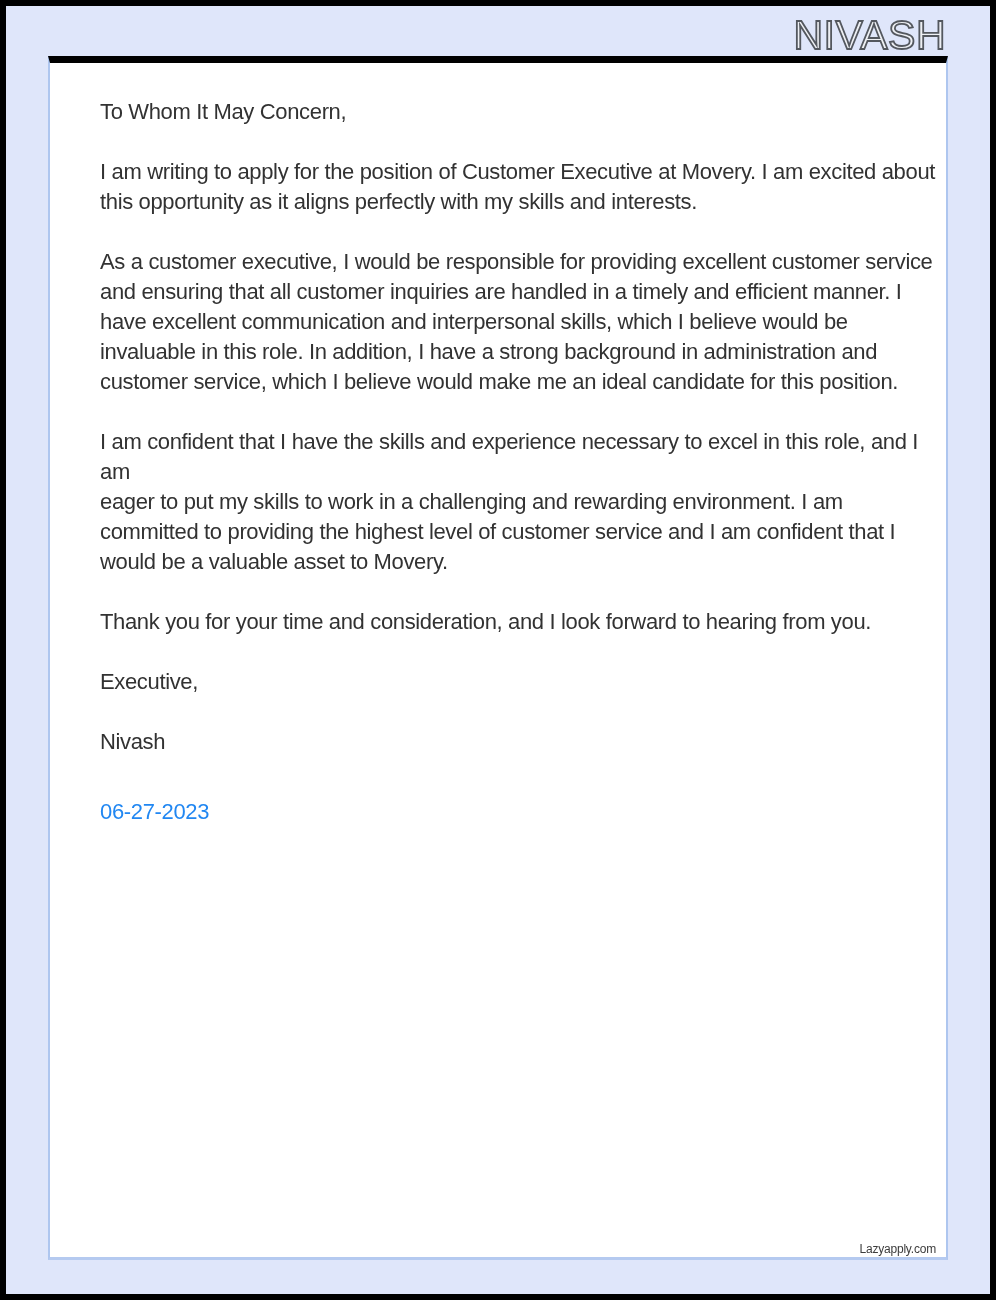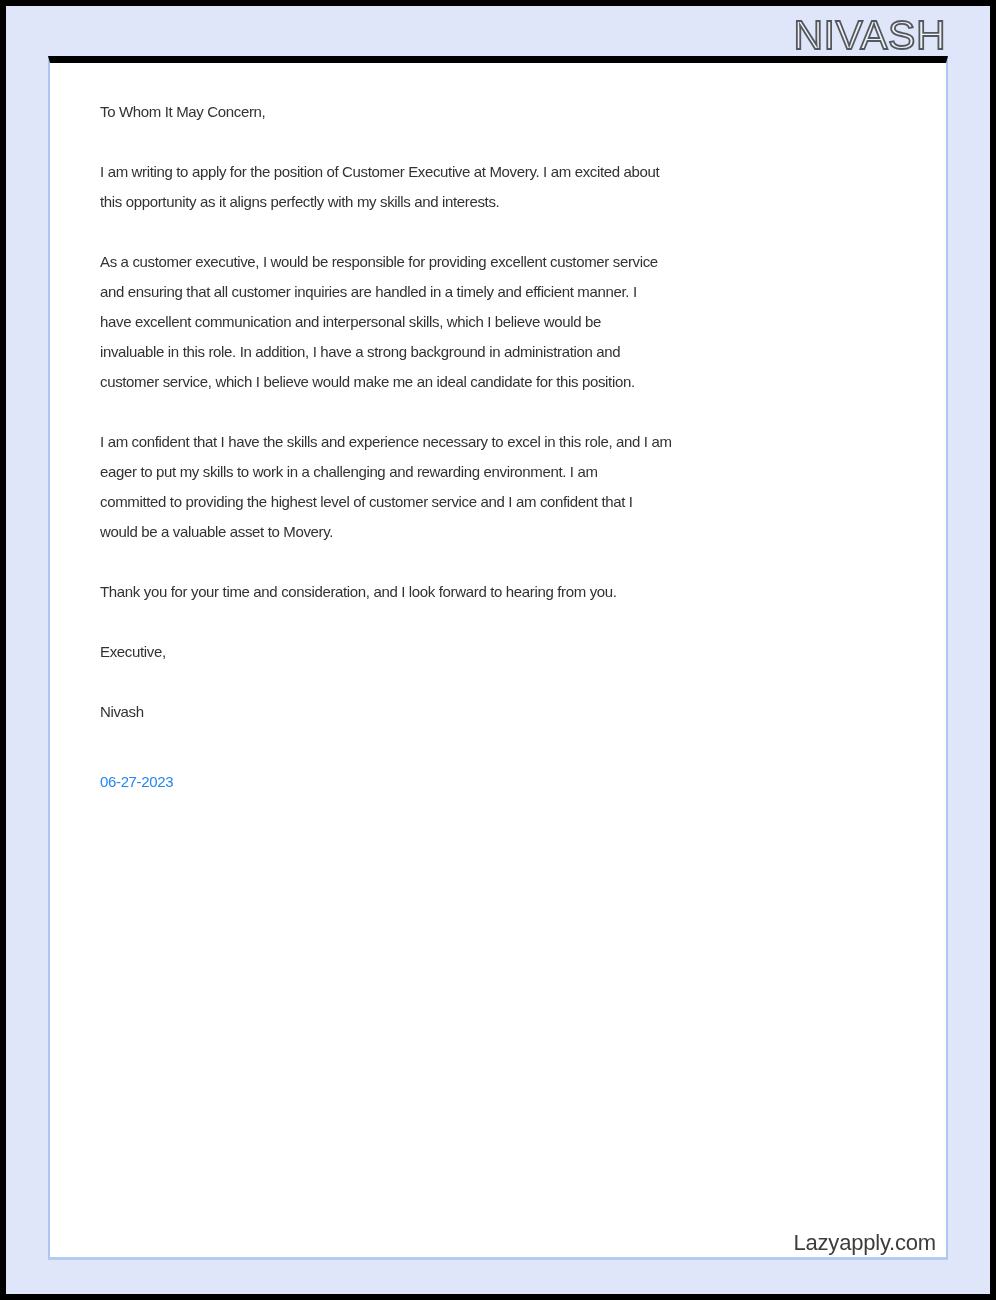--- a/index.html
+++ b/index.html
@@ -35,39 +35,39 @@
     height: 1204px;
     box-sizing: border-box;
     background: #ffffff;
     border-top: 7px solid #000000;
     border-left: 2px solid #aec6ef;
     border-right: 2px solid #aec6ef;
     border-bottom: 3px solid #b5caf0;
   }
   .page-content {
     padding: 34px 8px 0 50px;
-    font-size: 15px;
+    font-size: 22px;
     line-height: 30px;
     letter-spacing: -0.35px;
     color: #323232;
   }
   .para {
     margin: 0 0 30px 0;
     white-space: pre-line;
   }
   .date-line {
     margin: 0;
     padding-top: 10px;
     color: #2187f2;
   }
   .watermark {
     position: absolute;
     right: 10px;
     bottom: 1px;
-    font-size: 22px;
+    font-size: 12px;
     letter-spacing: -0.2px;
     color: #3c3c3c;
   }
 </style>
 </head>
 <body>
 
 <div class="logo">NIVASH</div>
 
 <div class="page">

